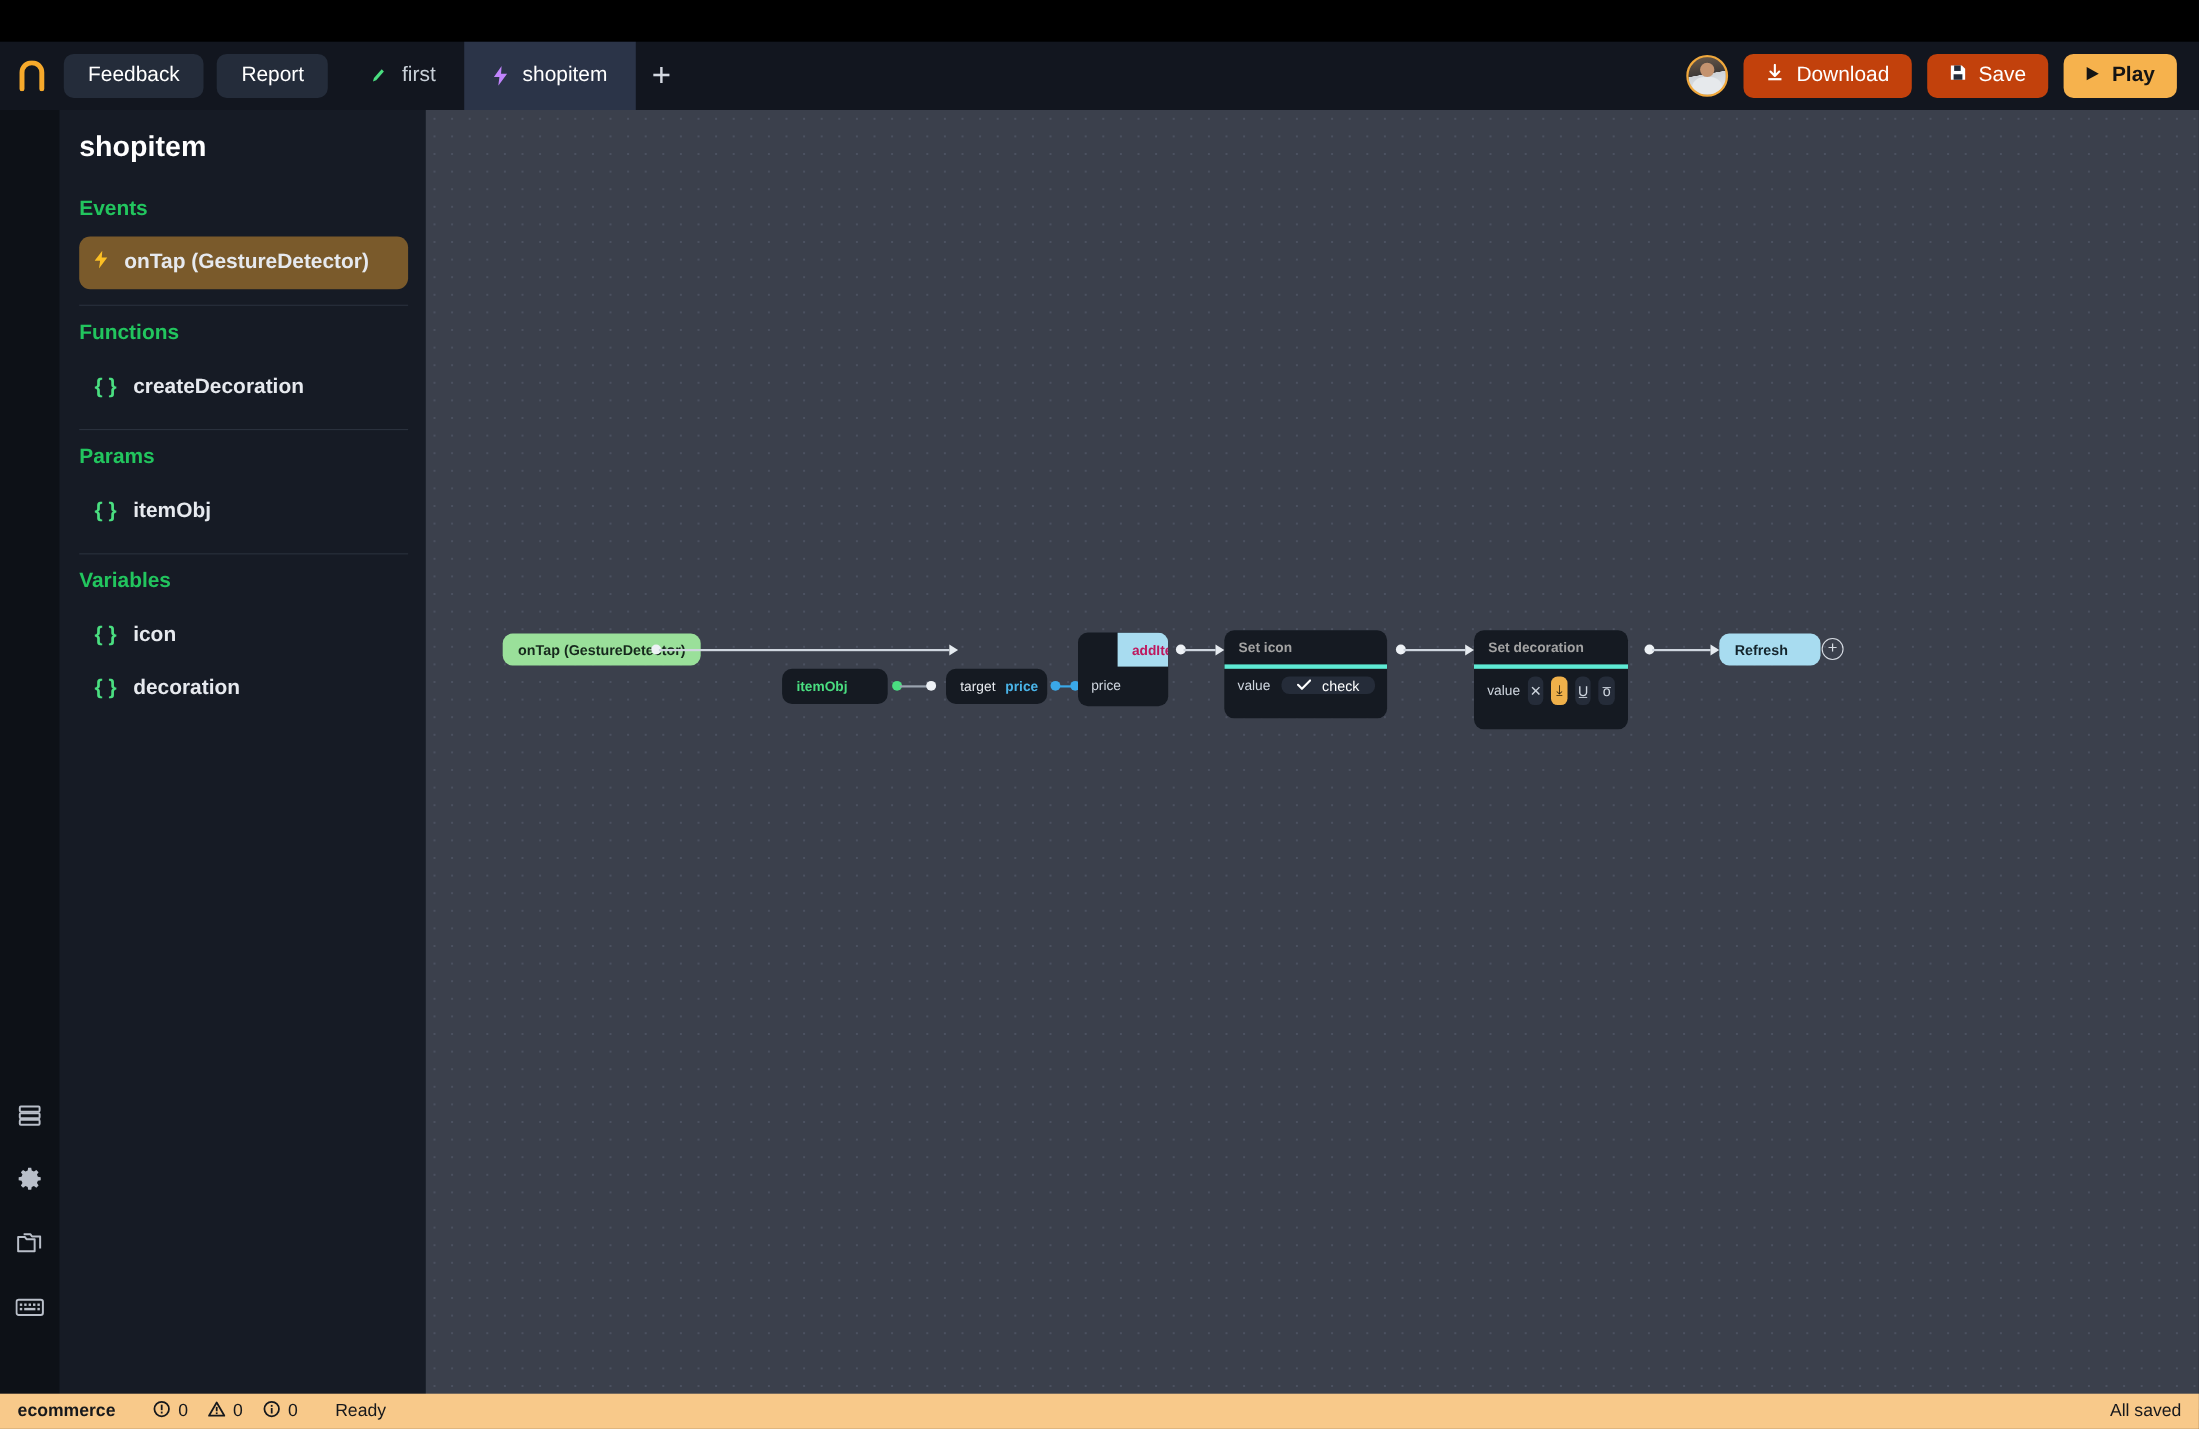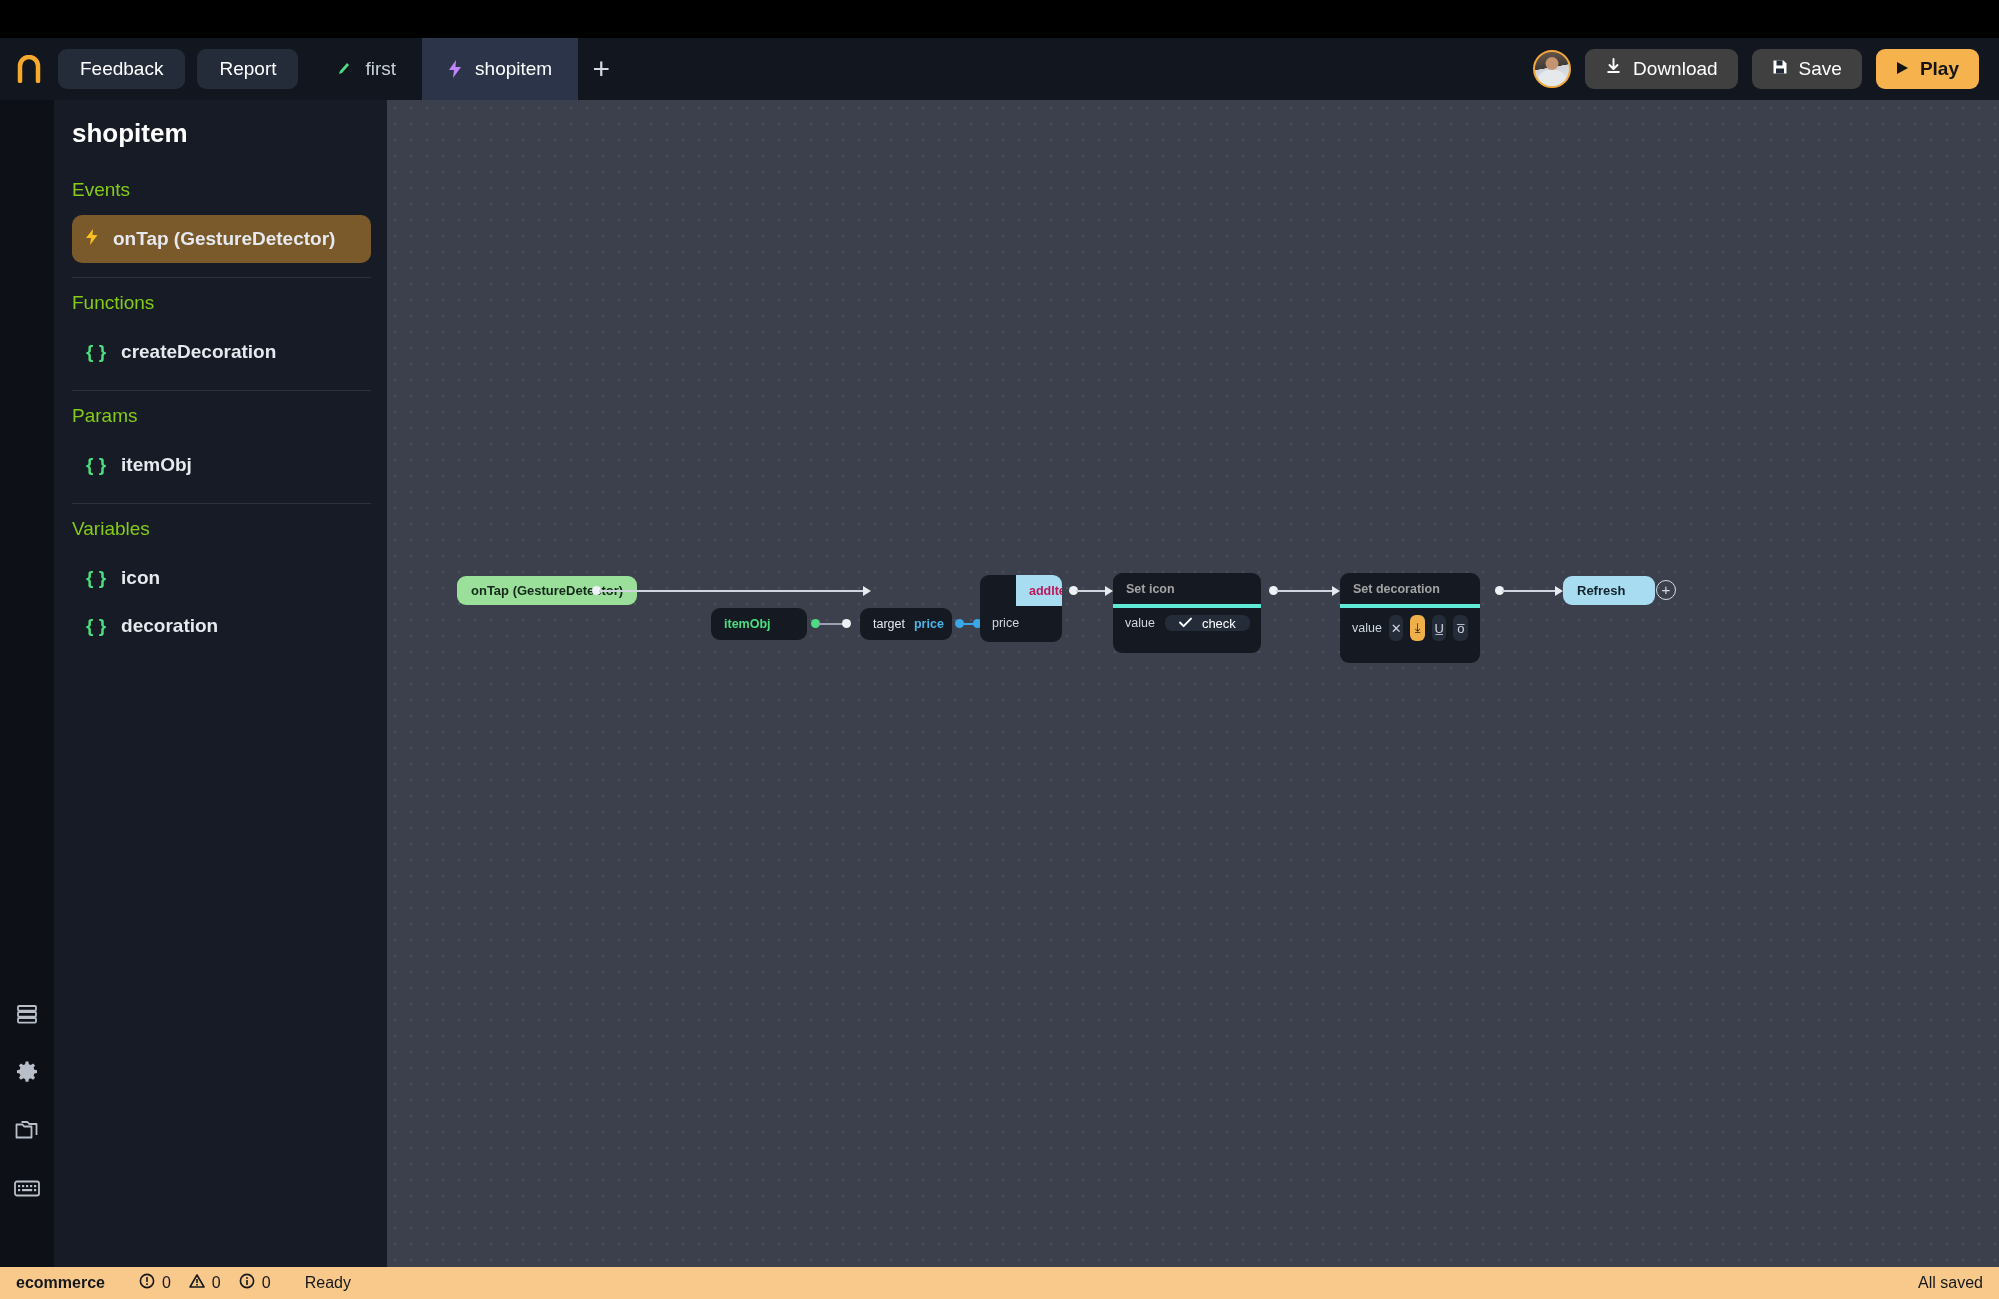--- a/index.html
+++ b/index.html
@@ -45,21 +45,21 @@
     width:38px; height:38px; border-radius:50%; border:2px solid #f0a83c;
     background:linear-gradient(170deg,#6b5a4a 0%,#3f3a38 45%,#cfd3d8 46%,#e8ebee 100%);
     overflow:hidden; position:relative; cursor:pointer;
   }
   .avatar .head { position:absolute; left:50%; top:5px; width:13px; height:13px;
     border-radius:50%; background:#c4936f; transform:translateX(-50%); }
   .avatar .body { position:absolute; left:50%; top:18px; width:28px; height:22px;
     border-radius:11px 11px 0 0; background:#e6e9ec; transform:translateX(-50%); }
 
   .tbtn {
-    height:40px; padding:0 20px; border-radius:9px; background:#404040; color:#fff;
+    height:40px; padding:0 20px; border-radius:9px; background:#c2410c; color:#fff;
     font-size:19px; display:flex; align-items:center; gap:11px; cursor:pointer; border:none;
     font-family:"Liberation Sans", sans-serif;
   }
   .tbtn.play { background:#f6b košer; }
   .tbtn.play { background:#f7b košer; }
   .tbtn.play { background:#f6b24d; color:#141414; font-weight:bold; }
 
   
   .rail {
     position:absolute; top:100px; left:0; width:54px; height:1181px;
@@ -68,21 +68,21 @@
   }
   .railicon { width:28px; height:28px; display:flex; align-items:center;
     justify-content:center; cursor:pointer; color:#b9bfc9; }
 
   
   .sidebar {
     position:absolute; top:100px; left:54px; width:333px; height:1181px;
     background:#161b25; padding:0;
   }
   .sb-title { color:#fff; font-size:26px; font-weight:bold; padding:18px 0 16px 18px; }
-  .sb-section { color:#84cc16; font-size:19px; font-weight:normal; padding:14px 0 14px 18px; }
+  .sb-section { color:#22c55e; font-size:19px; font-weight:bold; padding:14px 0 14px 18px; }
   .sb-item {
     display:flex; align-items:center; gap:15px; margin:0 16px 0 18px;
     padding:13px 14px; border-radius:10px; color:#e6e9ee; font-size:19px;
     font-weight:bold; cursor:pointer;
   }
   .sb-item.sel { background:#7a5a2b; }
   .sb-item .braces { color:#4ade80; font-size:19px; font-weight:bold; }
   .sb-divider { height:1px; background:#2a313d; margin:14px 16px 0 18px; }
 
   

